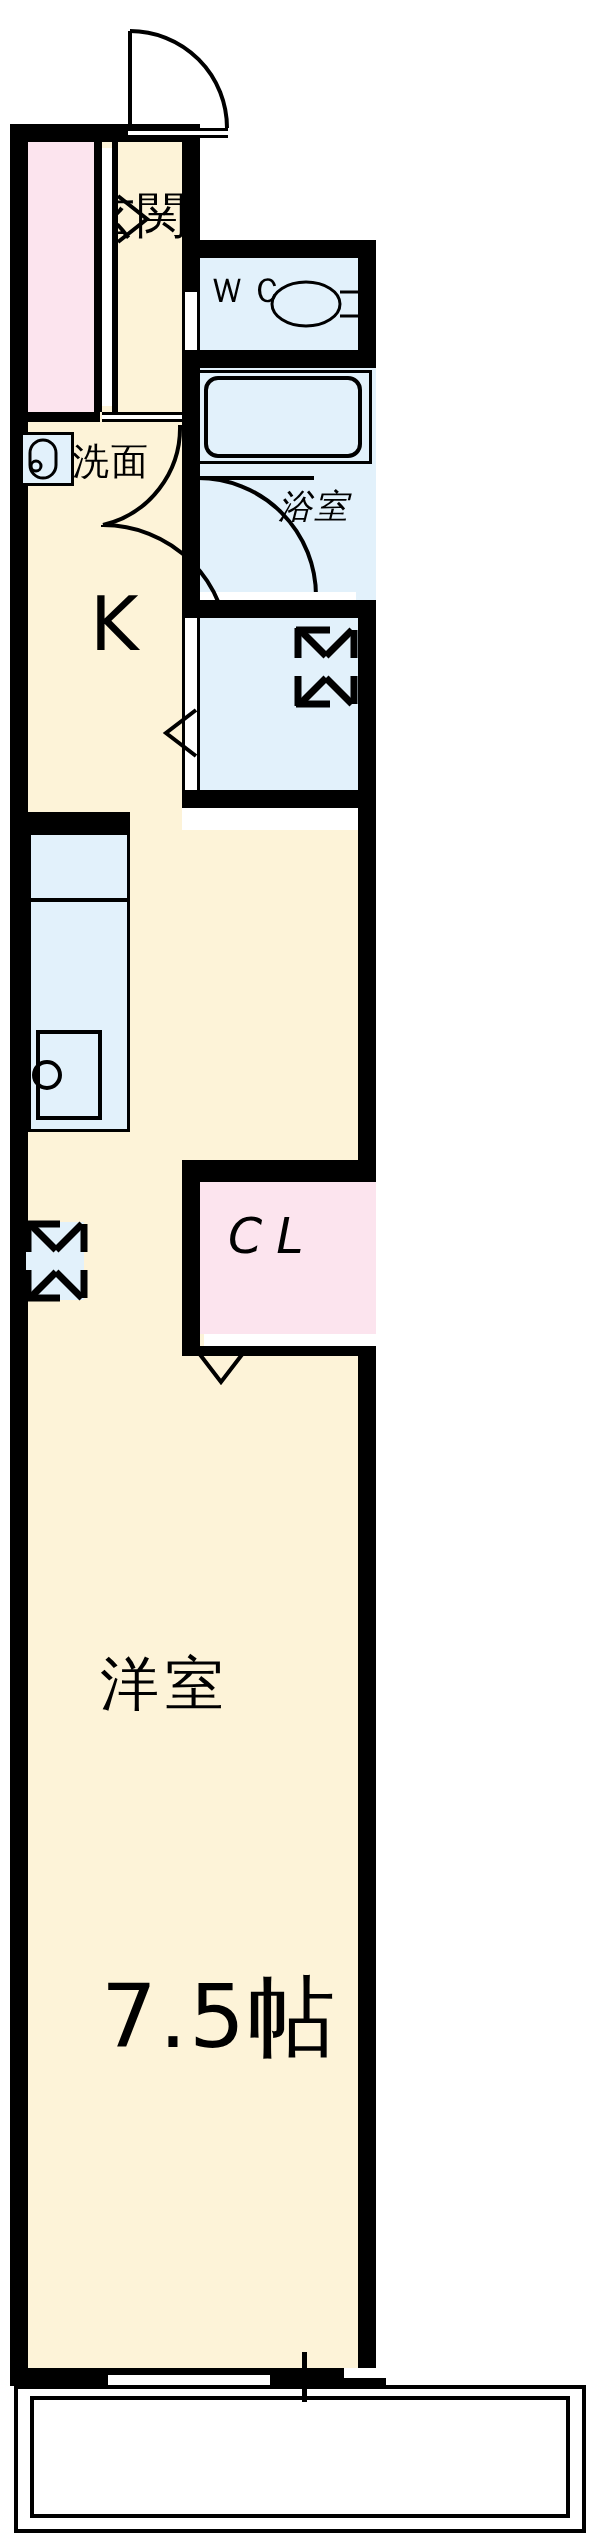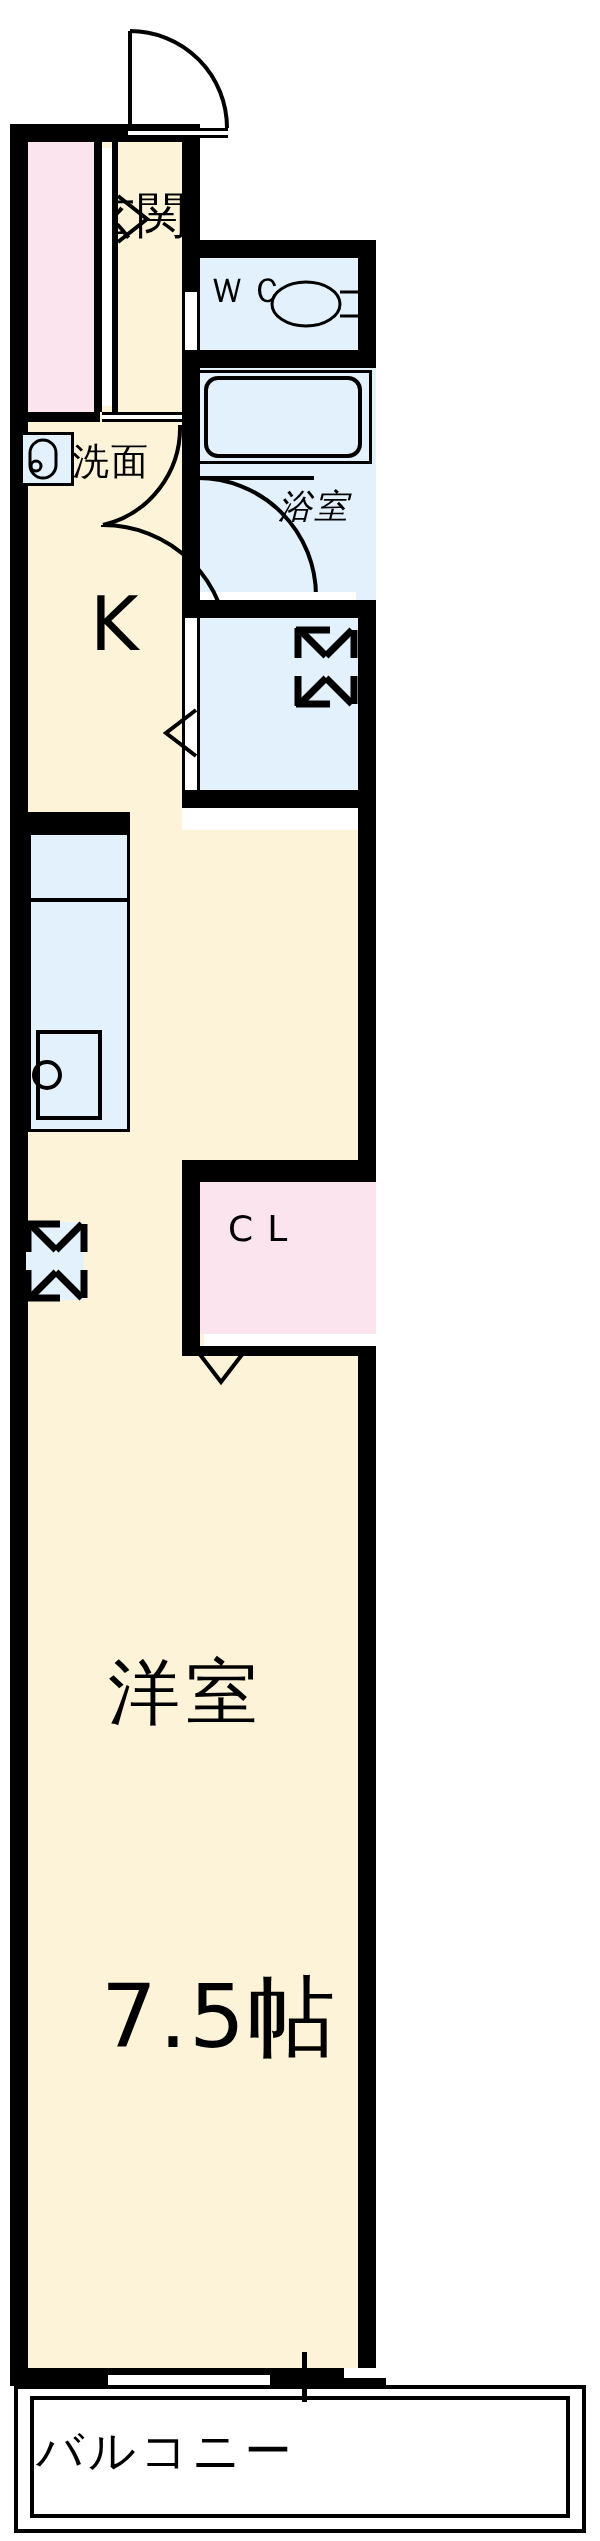--- a/index.html
+++ b/index.html
@@ -24,21 +24,20 @@
   .arc-thin{fill:none;stroke:#000;stroke-width:3;}
   .winsym line{stroke:#000;stroke-width:7;stroke-linecap:butt;}
 </style>
 </head>
 <body>
 
 <div id="plan">
 
   <div class="abs fl-white" style="left:14px;top:2385px;width:572px;height:148px;border:4px solid #000;"></div>
   <div class="abs fl-white" style="left:30px;top:2396px;width:540px;height:122px;border:4px solid #000;"></div>
-  <span class="lbl lbl-jp" style="left:36px;top:2420px;font-size:47px;letter-spacing:4px;">バルコニー</span>
 
   <div class="abs wall" style="left:10px;top:124px;width:18px;height:2262px;"></div>
 
   <div class="abs wall" style="left:358px;top:600px;width:18px;height:1786px;"></div>
 
   <div class="abs wall" style="left:358px;top:240px;width:18px;height:365px;"></div>
 
   <div class="abs wall" style="left:10px;top:124px;width:190px;height:18px;"></div>
   <div class="abs wall" style="left:182px;top:124px;width:18px;height:160px;"></div>
 
@@ -158,28 +157,28 @@
     <line x1="352" y1="704" x2="326" y2="678"></line>
   </svg>
 
   <svg style="left:0;top:0;width:300px;height:900px;">
     <polyline class="arc" points="196,710 166,733 196,756"></polyline>
   </svg>
 
   <div class="abs fl-cl" style="left:200px;top:1182px;width:176px;height:152px;"></div>
   <div class="abs wall" style="left:182px;top:1160px;width:18px;height:196px;"></div>
   <div class="abs wall" style="left:182px;top:1160px;width:194px;height:22px;"></div>
-  <span class="lbl" style="left:228px;top:1208px;font-size:36px;letter-spacing:14px;">CL</span>
+  <span class="lbl" style="left:228px;top:1208px;font-size:49px;letter-spacing:14px;font-style:italic;">CL</span>
 
   <div class="abs fl-white" style="left:204px;top:1334px;width:172px;height:12px;background:#fff;"></div>
   <div class="abs wall" style="left:182px;top:1346px;width:194px;height:10px;"></div>
   <svg style="left:0;top:0;width:600px;height:1500px;">
     <polyline class="arc" points="198,1352 221,1382 244,1352"></polyline>
   </svg>
 
-  <span class="lbl lbl-jp" style="left:100px;top:1645px;font-size:72px;letter-spacing:6px;margin-left:8px;">洋室</span>
+  <span class="lbl lbl-jp" style="left:100px;top:1645px;font-size:59px;letter-spacing:6px;">洋室</span>
   <span class="lbl" style="left:101px;top:1958px;font-size:88px;letter-spacing:2px;">7.5帖</span>
 
   <div class="abs fl-white" style="left:108px;top:2375px;width:162px;height:10px;background:#fff;"></div>
   <div class="abs fl-white" style="left:344px;top:2368px;width:160px;height:10px;background:#fff;"></div>
   <div class="abs wall" style="left:302px;top:2352px;width:5px;height:50px;"></div>
 
 </div>
 
 </body></html>

